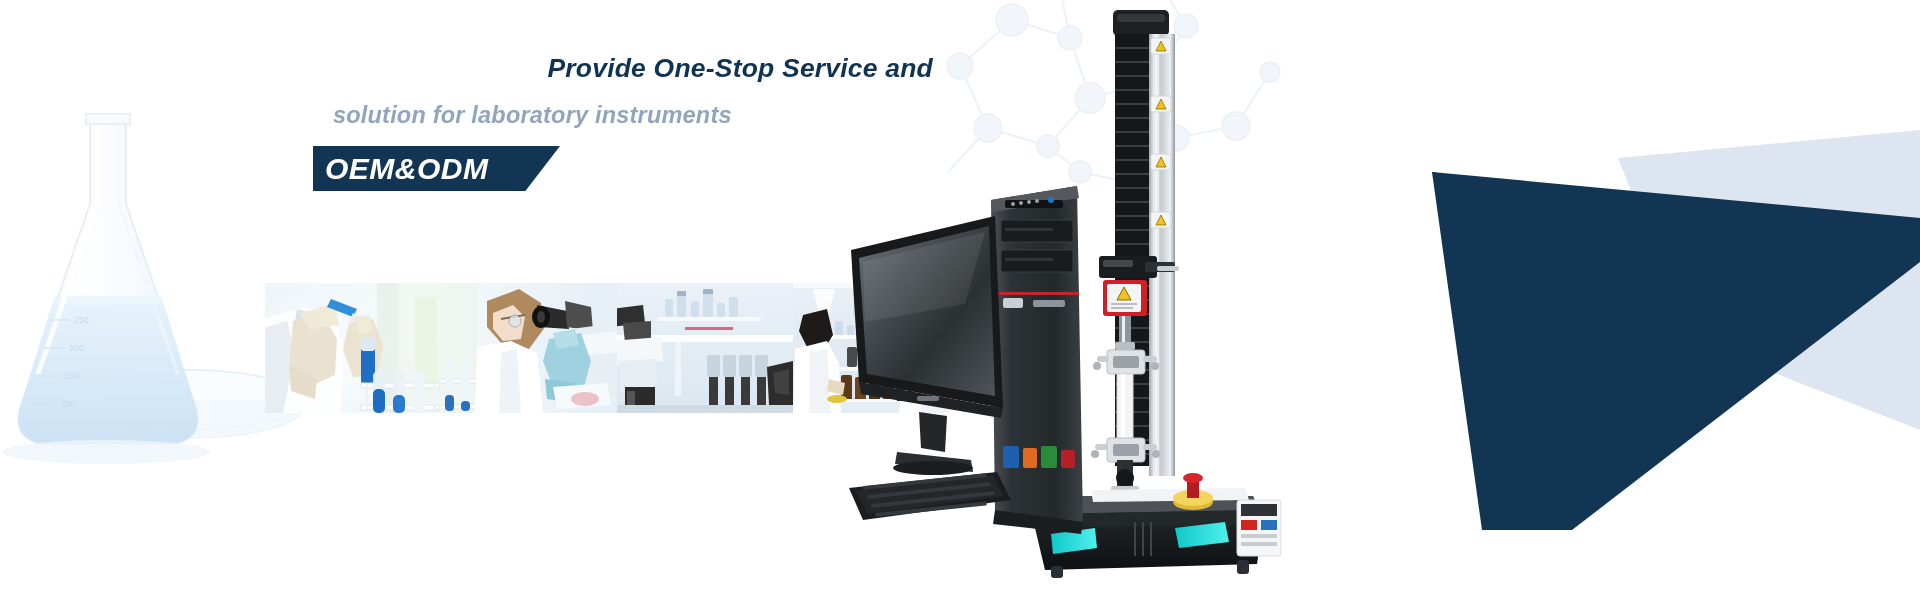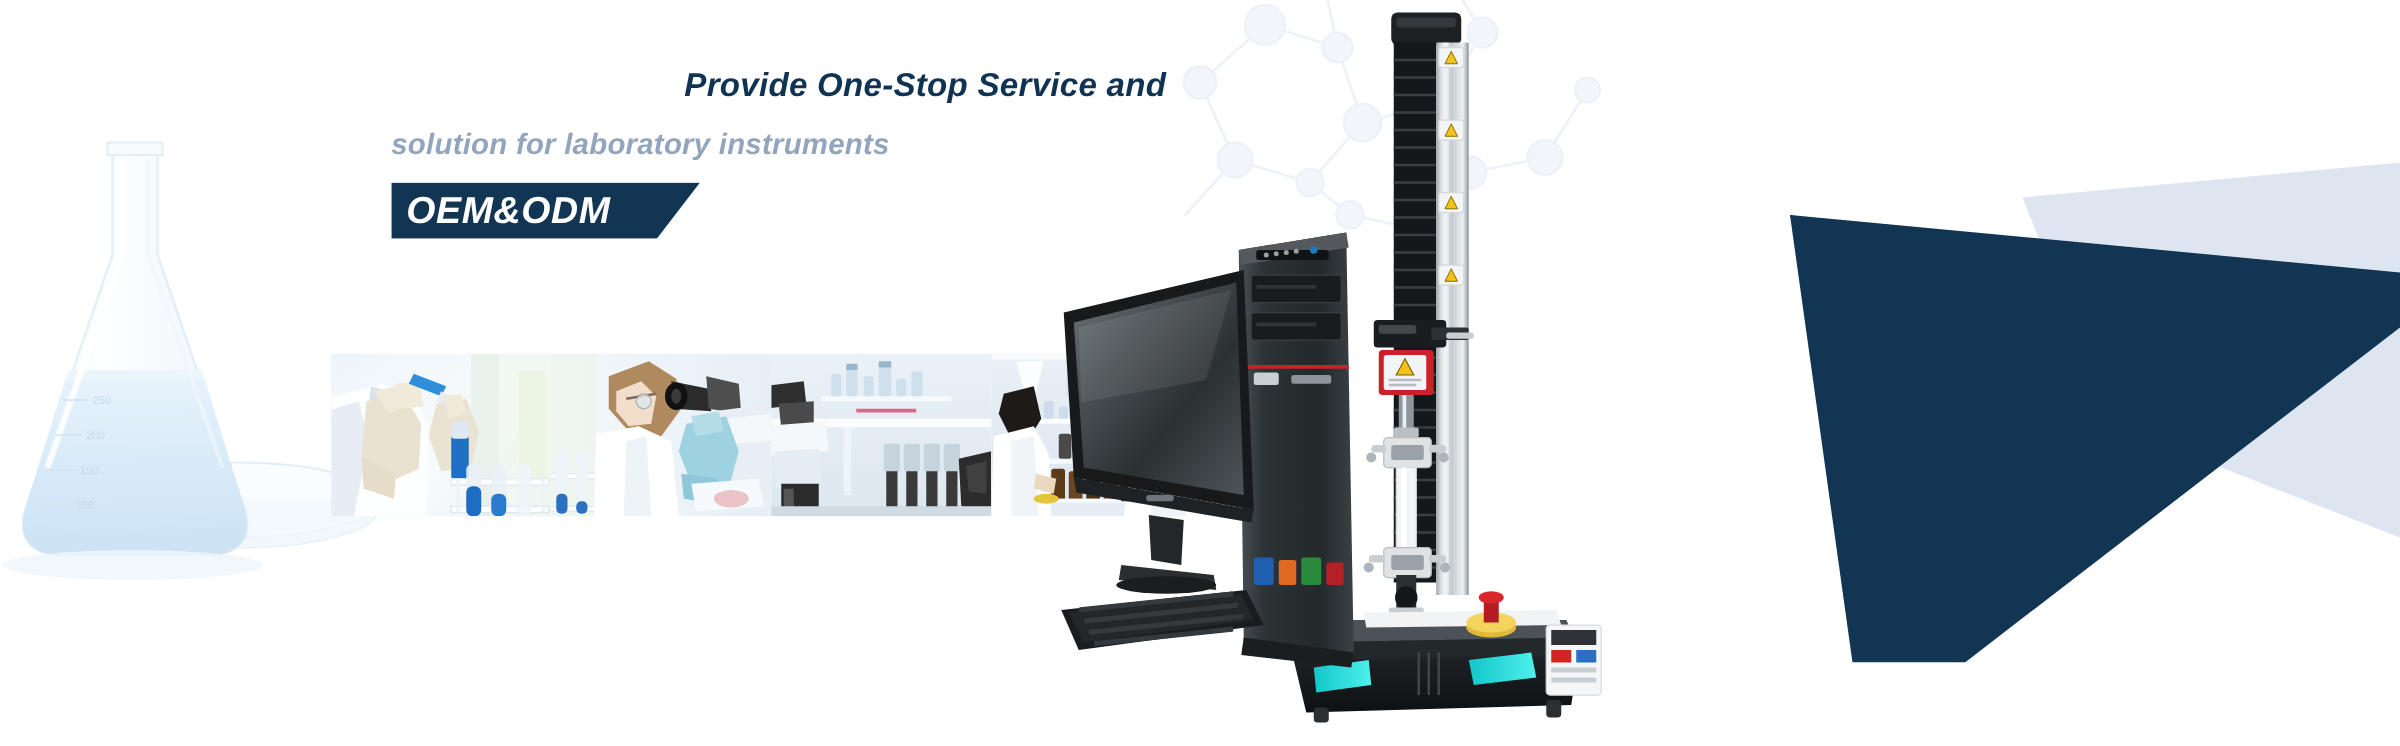--- a/index.html
+++ b/index.html
@@ -32,20 +32,21 @@
     font-size:26.5px; font-weight:bold; font-style:italic;
     color:#113353; letter-spacing:.2px; white-space:nowrap;
     line-height:1;
     text-align:right;
   }
   .subline {
     margin-top:22px;
     font-size:23.5px; font-weight:bold; font-style:italic;
     color:#93a4bd; letter-spacing:.2px; white-space:nowrap;
     line-height:1;
+    margin-left:20px;
   }
   .badge-wrap { margin-top:19px; position:relative; height:45px; width:247px; }
   .badge {
     position:absolute; left:0; top:0; width:247px; height:45px;
     background:#123553;
     -webkit-clip-path: polygon(0 0, 100% 0, 86% 100%, 0 100%);
     clip-path: polygon(0 0, 100% 0, 86% 100%, 0 100%);
   }
   .badge-label {
     position:absolute; left:12px; top:6px;

